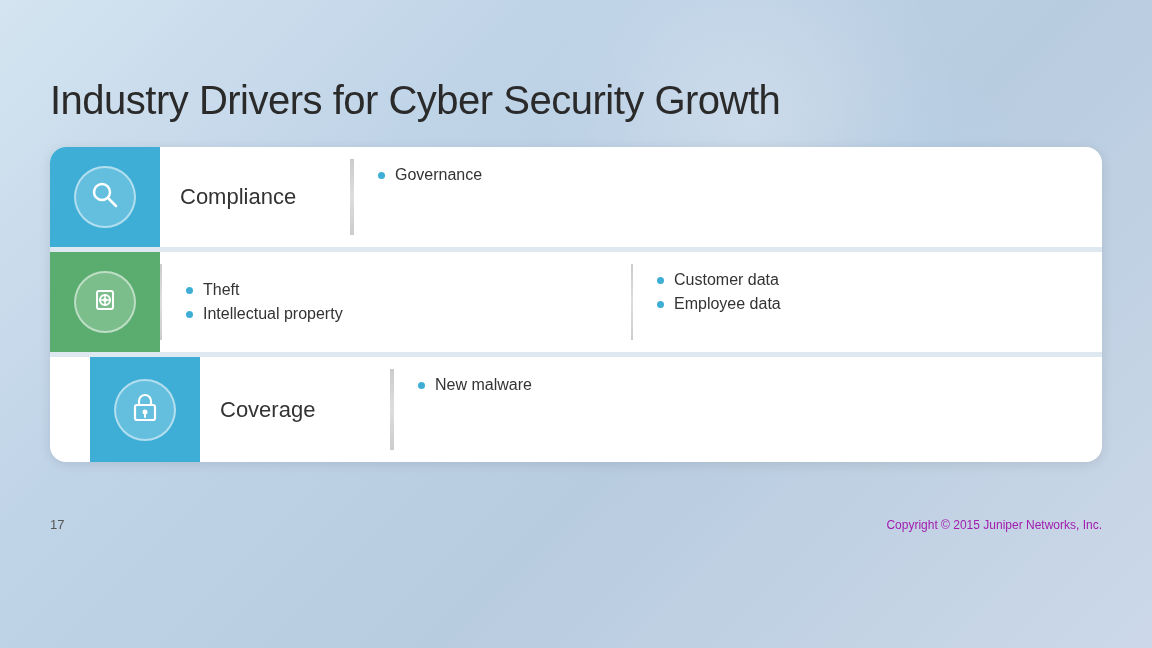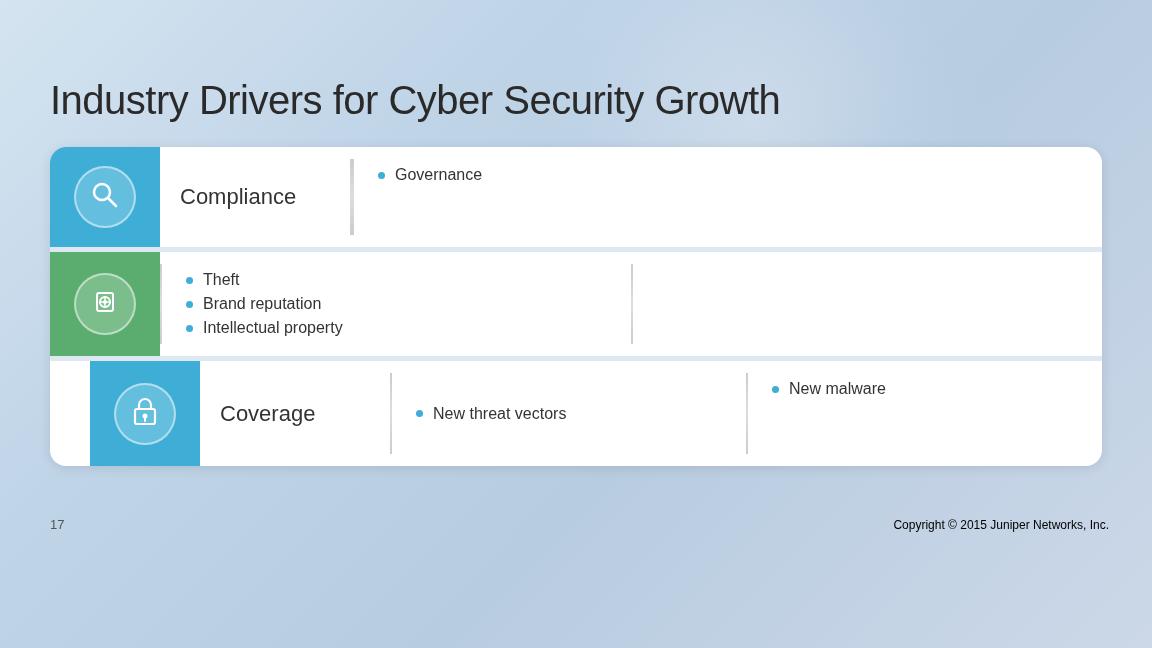--- a/index.html
+++ b/index.html
@@ -186,23 +186,23 @@
       bottom: 12px;
       left: 50px;
       font-size: 13px;
       color: #555;
       text-align: right;
     }
 
     .copyright {
       position: absolute;
       bottom: 12px;
-      right: 43px;
+      right: 50px;
       font-size: 12px;
-      color: #000000;
+      color: #a21caf;
     }
 
     
     .row + .row {
       border-top: none;
     }
 
     .rows-wrapper > .row:not(:last-child) {
       border-bottom: 5px solid rgba(160,190,215,0.35);
     }
@@ -250,50 +250,48 @@
             </div>
           </div>
           <div class="divider"></div>
           <div class="bullets-col">
             <div class="bullet-item">
               <div class="bullet-dot"></div>
               <span>Theft</span>
             </div>
             <div class="bullet-item">
               <div class="bullet-dot"></div>
-              <span>Brand reputation</span>
-            </div>
-            <div class="bullet-item">
-              <div class="bullet-dot"></div>
               <span>Intellectual property</span>
             </div>
           </div>
           <div class="divider2"></div>
           <div class="bullets-col2">
+            <div class="bullet-item">
+              <div class="bullet-dot"></div>
+              <span>Customer data</span>
+            </div>
+            <div class="bullet-item">
+              <div class="bullet-dot"></div>
+              <span>Employee data</span>
+            </div>
           </div>
         </div>
         <div class="row">
           <div class="icon-cell blue">
             <div class="icon-wrap">
               <div class="icon-inner"><svg width="26" height="30" viewBox="0 0 26 30" fill="none" xmlns="http://www.w3.org/2000/svg">
       <rect x="3" y="13" width="20" height="15" rx="2" stroke="white" stroke-width="2.2" fill="none"></rect>
       <path d="M7 13V9a6 6 0 0 1 12 0v4" stroke="white" stroke-width="2.2" fill="none" stroke-linecap="round"></path>
       <circle cx="13" cy="20" r="2.5" fill="white"></circle>
       <line x1="13" y1="22" x2="13" y2="25" stroke="white" stroke-width="2" stroke-linecap="round"></line>
     </svg></div>
             </div>
           </div>
           <div class="category-cell">Coverage</div>
           <div class="divider"></div>
-          <div class="bullets-col">
-            <div class="bullet-item">
-              <div class="bullet-dot"></div>
-              <span>New threat vectors</span>
-            </div>
-          </div>
           <div class="divider2"></div>
           <div class="bullets-col2">
             <div class="bullet-item">
               <div class="bullet-dot"></div>
               <span>New malware</span>
             </div>
           </div>
         </div>
       </div>
   </div>

